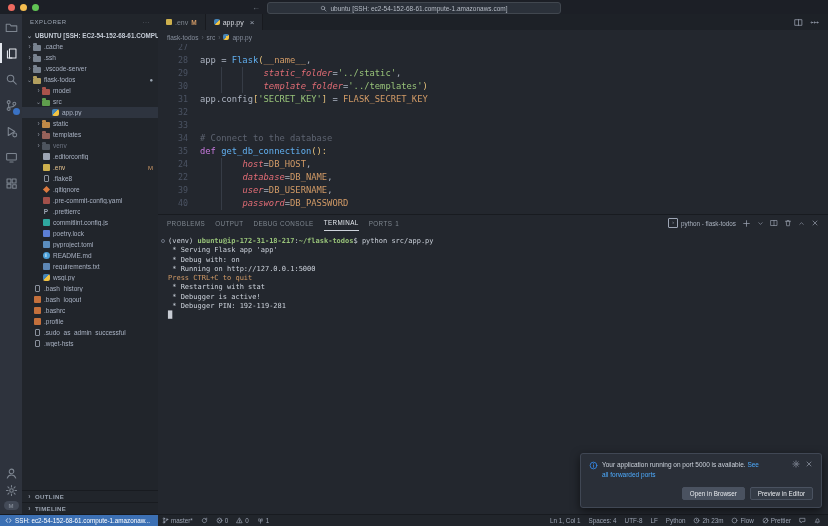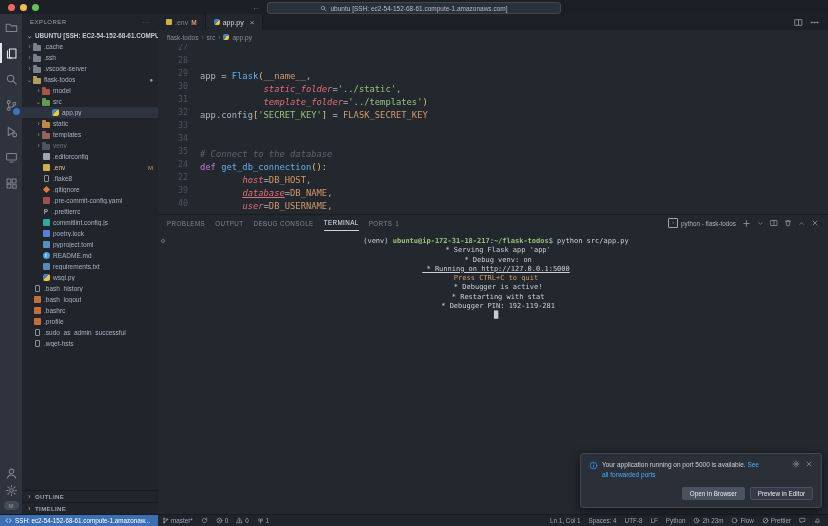--- a/index.html
+++ b/index.html
@@ -47,32 +47,32 @@
   .tab .mod{color:#d19a66;font-size:6.5px;font-weight:bold;}
   .tab .close{color:#9da5b4;font-size:8px;margin-left:3px;}
   .tb-actions{margin-left:auto;display:flex;align-items:center;gap:7px;padding-right:9px;color:#9da5b4;}
   .breadcrumb{position:absolute;top:16px;left:0;right:0;height:14px;display:flex;align-items:center;padding-left:9px;gap:3px;font-size:6.5px;color:#868e9c;}
   .bc-sep{color:#5d646e;}
   
   .editor{position:absolute;top:30px;left:0;right:0;height:170px;overflow:hidden;}
   #code{position:absolute;top:-3px;left:0;right:0;font-family:"DejaVu Sans Mono",monospace;font-size:8.8px;line-height:13px;}
   .cl{display:flex;height:13px;}
   .ln{width:30px;text-align:right;padding-right:12px;color:#4b5363;font-size:8.3px;flex:0 0 auto;}
-  .ct{position:relative;white-space:pre;margin-top:16px;}
+  .ct{position:relative;white-space:pre;}
   .guide{position:absolute;top:0;bottom:0;width:1px;background:#363c46;}
   
   .panel{position:absolute;top:200px;left:0;right:0;bottom:0;background:#23272e;border-top:1px solid #181b20;}
   .panel-header{height:16px;display:flex;align-items:center;padding:0 9px;gap:10px;font-size:6.3px;letter-spacing:.4px;color:#7e868f;}
   .ptab{height:16px;display:flex;align-items:center;gap:3px;cursor:pointer;box-sizing:border-box;}
   .ptab.active{color:#e2e6ec;border-bottom:1px solid #cfd4dc;}
   .pt-right{margin-left:auto;display:flex;align-items:center;gap:6px;color:#9da5b4;}
   .term-title{display:flex;align-items:center;gap:3px;font-size:6.3px;color:#aab2bf;letter-spacing:0;}
   .term-ico{width:8px;height:8px;border:1px solid #9da5b4;border-radius:1px;font-size:5px;line-height:7px;text-align:center;color:#9da5b4;}
   #terminal{position:absolute;top:22px;left:10px;right:4px;bottom:0;font-family:"DejaVu Sans Mono",monospace;font-size:7px;line-height:9.3px;color:#ccd2db;}
-  .tl{white-space:pre;position:relative;text-align:center;}
+  .tl{white-space:pre;position:relative;}
   .tdot{position:absolute;left:-7px;top:2px;width:4px;height:4px;border:1px solid #6b7280;border-radius:50%;box-sizing:border-box;}
   
   .toast{position:absolute;right:6px;bottom:18px;width:224px;background:#2a2f38;border:1px solid #404754;border-radius:3px;box-shadow:0 3px 10px rgba(0,0,0,.55);padding:6px 8px 7px;font-size:6.5px;color:#ccd2db;z-index:5;}
   .toast-row1{display:flex;gap:4px;}
   .toast-msg{line-height:1.55;width:162px;}
   .toast-link{color:#4daafc;cursor:pointer;}
   .toast-icons{margin-left:auto;display:flex;gap:5px;color:#9da5b4;}
   .toast-btns{display:flex;justify-content:flex-end;gap:5px;margin-top:7px;}
   .toast-btn{height:13px;padding:0 7px;display:flex;align-items:center;font-size:6.3px;color:#e8eaee;background:#343b46;border:1px solid #4a5260;border-radius:2px;cursor:pointer;}
   .toast-btn.primary{background:#4a5260;}
@@ -456,33 +456,33 @@
           <div class="cl">
             <span class="ln">32</span>
             <span class="ct"></span>
           </div>
           <div class="cl">
             <span class="ln">33</span>
             <span class="ct"></span>
           </div>
           <div class="cl">
             <span class="ln">34</span>
-            <span class="ct"><span style="color: rgb(93, 99, 112); font-style: italic;"># Connect to the database</span></span>
+            <span class="ct"><span style="color: rgb(93, 99, 112); "># Connect to the database</span></span>
           </div>
           <div class="cl">
             <span class="ln">35</span>
             <span class="ct"><span style="color: rgb(198, 120, 221);">def </span><span style="color: rgb(97, 175, 239);">get_db_connection</span><span style="color: rgb(229, 192, 123);">():</span></span>
           </div>
           <div class="cl">
             <span class="ln">24</span>
             <span class="ct"><span class="guide" style="left: 4ch;"></span><span style="color: rgb(171, 178, 191);">        </span><span style="color: rgb(224, 108, 117); font-style: italic;">host</span><span style="color: rgb(171, 178, 191);">=</span><span style="color: rgb(209, 154, 102);">DB_HOST</span><span style="color: rgb(171, 178, 191);">,</span></span>
           </div>
           <div class="cl">
             <span class="ln">22</span>
-            <span class="ct"><span class="guide" style="left: 4ch;"></span><span style="color: rgb(171, 178, 191);">        </span><span style="color: rgb(224, 108, 117); font-style: italic; text-decoration: underline;">database</span><span style="color: rgb(171, 178, 191);">=</span><span style="color: rgb(209, 154, 102);">DB_NAME</span><span style="color: rgb(171, 178, 191);">,</span></span>
+            <span class="ct"><span class="guide" style="left: 4ch;"></span><span style="color: rgb(171, 178, 191);">        </span><span style="color: rgb(224, 108, 117); font-style: italic;">database</span><span style="color: rgb(171, 178, 191);">=</span><span style="color: rgb(209, 154, 102);">DB_NAME</span><span style="color: rgb(171, 178, 191);">,</span></span>
           </div>
           <div class="cl">
             <span class="ln">39</span>
             <span class="ct"><span class="guide" style="left: 4ch;"></span><span style="color: rgb(171, 178, 191);">        </span><span style="color: rgb(224, 108, 117); font-style: italic;">user</span><span style="color: rgb(171, 178, 191);">=</span><span style="color: rgb(209, 154, 102);">DB_USERNAME</span><span style="color: rgb(171, 178, 191);">,</span></span>
           </div>
           <div class="cl">
             <span class="ln">40</span>
             <span class="ct"><span class="guide" style="left: 4ch;"></span><span style="color: rgb(171, 178, 191);">        </span><span style="color: rgb(224, 108, 117); font-style: italic;">password</span><span style="color: rgb(171, 178, 191);">=</span><span style="color: rgb(209, 154, 102);">DB_PASSWORD</span></span>
           </div>
         </div>
@@ -540,25 +540,25 @@
             <span>
               <svg viewBox="0 0 16 16" width="8" height="8" fill="none" stroke="currentColor" stroke-width="1.3" stroke-linecap="round" stroke-linejoin="round">
                 <path d="M4 4l8 8M12 4l-8 8"></path>
               </svg>
             </span>
           </div>
         </div>
       <div id="terminal">
           <div class="tl"><span class="tdot"></span><span style="color: rgb(204, 210, 219);">(venv) </span><span style="color: rgb(152, 195, 121); font-weight: bold;">ubuntu@ip-172-31-18-217</span><span style="color: rgb(204, 210, 219);">:</span><span style="color: rgb(152, 195, 121); font-weight: bold;">~/flask-todos</span><span style="color: rgb(204, 210, 219);">$ python src/app.py</span></div>
           <div class="tl"><span style="color: rgb(204, 210, 219);"> * Serving Flask app 'app'</span></div>
-          <div class="tl"><span style="color: rgb(204, 210, 219);"> * Debug venv: on</span></div>
-          <div class="tl"><span style="color: rgb(204, 210, 219); text-decoration: underline;"> * Running on http://127.0.0.1:5000</span></div>
+          <div class="tl"><span style="color: rgb(204, 210, 219);"> * Debug with: on</span></div>
+          <div class="tl"><span style="color: rgb(204, 210, 219);"> * Running on http://127.0.0.1:5000</span></div>
           <div class="tl"><span style="color: rgb(209, 154, 102);">Press CTRL+C to quit</span></div>
+          <div class="tl"><span style="color: rgb(204, 210, 219);"> * Restarting with stat</span></div>
           <div class="tl"><span style="color: rgb(204, 210, 219);"> * Debugger is active!</span></div>
-          <div class="tl"><span style="color: rgb(204, 210, 219);"> * Restarting with stat</span></div>
           <div class="tl"><span style="color: rgb(204, 210, 219);"> * Debugger PIN: 192-119-281</span></div>
           <div class="tl"><span style="color: rgb(200, 204, 212);">█</span></div>
         </div>
     </div>
   </div>
 
   <div class="toast">
     <div class="toast-row1">
       <span class="info-ic" id="toast-info-ic">
           <svg viewBox="0 0 16 16" width="9" height="9" fill="none" stroke="currentColor" stroke-width="1.3" stroke-linecap="round" stroke-linejoin="round">

